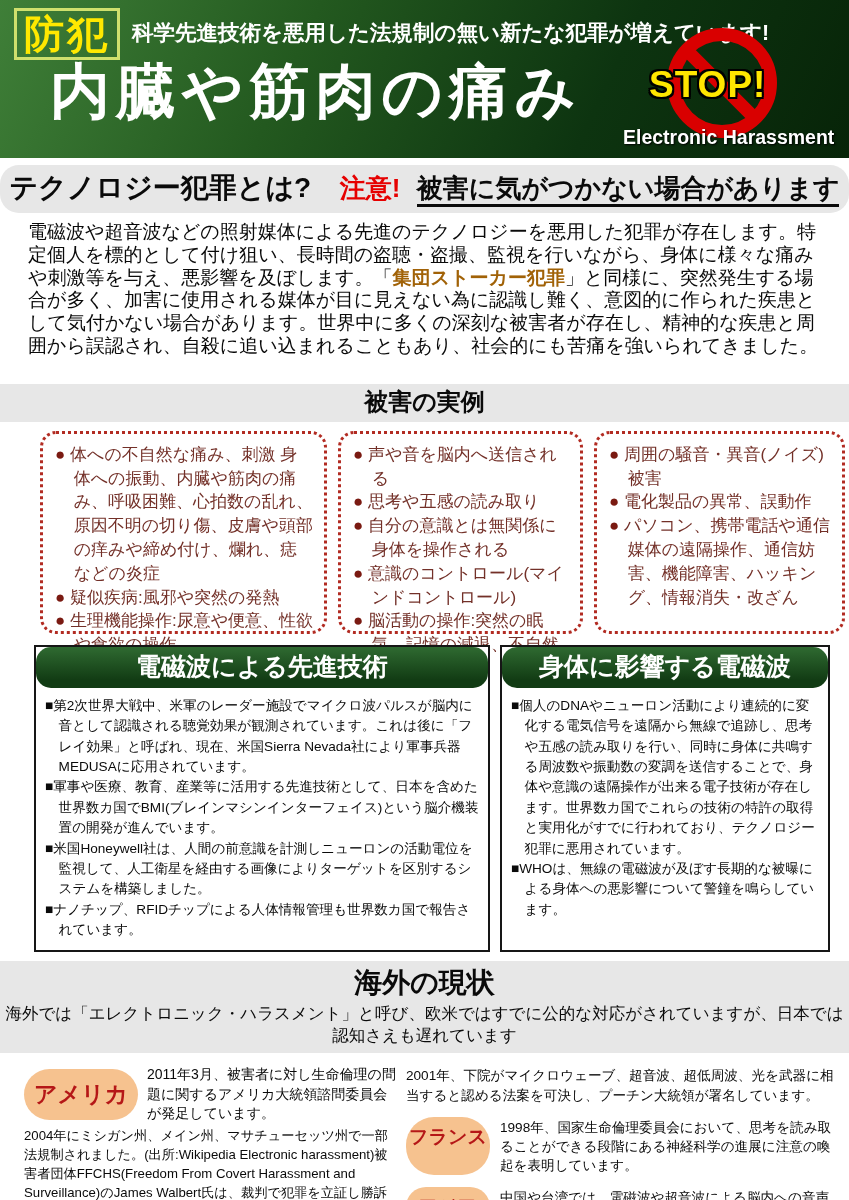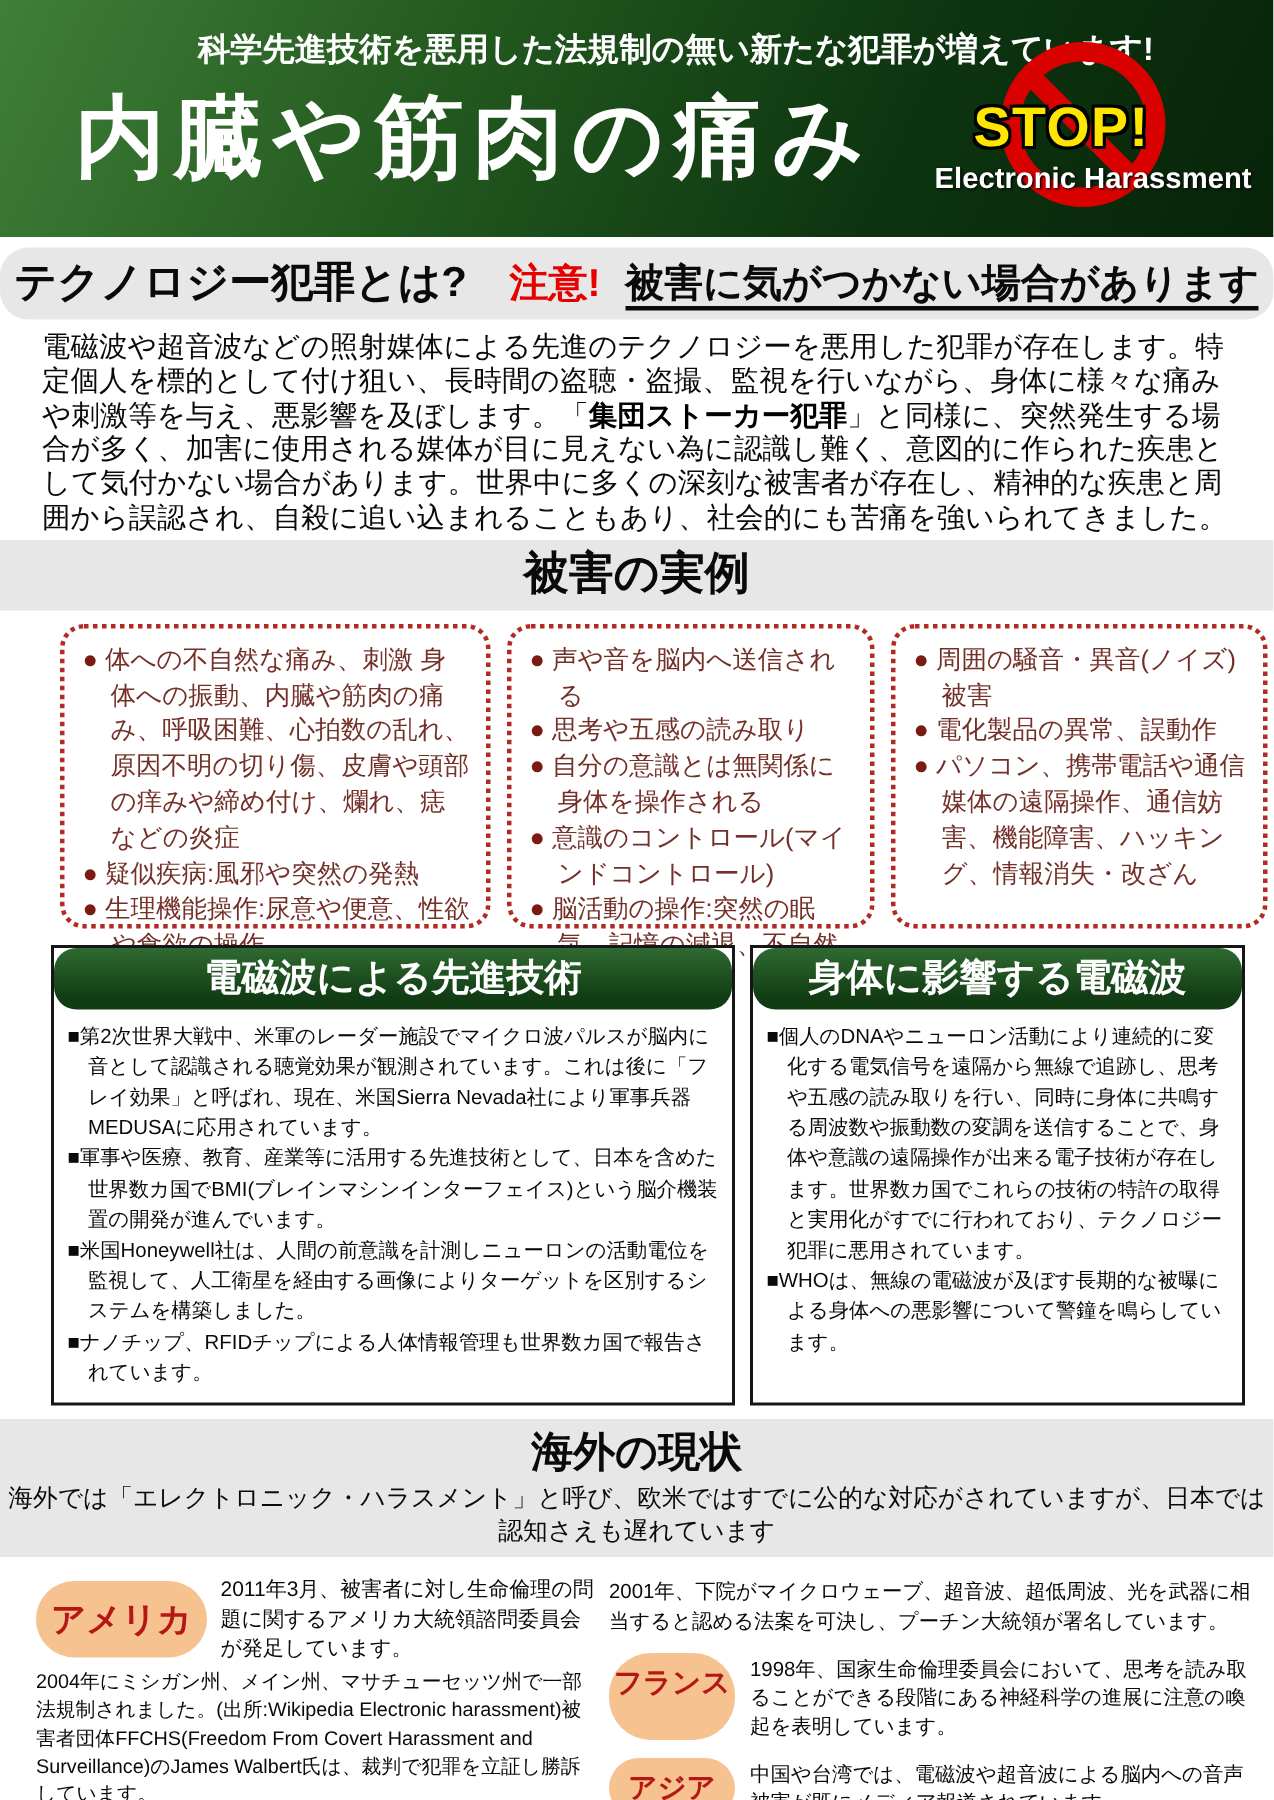--- a/index.html
+++ b/index.html
@@ -19,34 +19,34 @@
              font-size:60px;letter-spacing:6px;white-space:nowrap;}
   .stop-wrap{position:absolute;right:6px;top:28px;width:236px;height:126px;}
   .no-circle{position:absolute;left:60px;top:0;width:110px;height:110px;
              border:13px solid #d90000;border-radius:50%;box-sizing:border-box;}
   .no-circle::before{content:"";position:absolute;left:-8px;top:37px;width:98px;height:13px;
              background:#d90000;transform:rotate(45deg);}
   .stop-text{position:absolute;left:42px;top:36px;color:#ffe600;font-weight:bold;
              font-size:37px;letter-spacing:1px;
              text-shadow:2px 2px 0 #000,-2px -2px 0 #000,2px -2px 0 #000,-2px 2px 0 #000,
                          2px 0 0 #000,-2px 0 0 #000,0 2px 0 #000,0 -2px 0 #000;}
-  .stop-sub{position:absolute;left:16px;top:80px;color:#fff;font-weight:bold;font-size:19.5px;
+  .stop-sub{position:absolute;left:16px;top:98px;color:#fff;font-weight:bold;font-size:19.5px;
             white-space:nowrap;text-shadow:1px 1px 2px #000;}
 
   
   .band{background:#e7e7e7;text-align:center;}
   .band1{margin-top:7px;padding:4px 0 6px;white-space:nowrap;border-radius:19px;}
   .band1 .h{font-size:28px;font-weight:bold;}
   .band1 .warn{font-size:26px;font-weight:bold;color:#e60000;margin:0 12px 0 24px;}
   .band1 .note{font-size:26px;font-weight:bold;border-bottom:3px solid #0a0a0a;padding-bottom:1px;}
 
   .intro{padding:8px 26px 2px 28px;font-size:19px;line-height:1.2;}
-  .intro .red{color:#000000;font-weight:bold;}
+  .intro .red{color:#a16207;font-weight:bold;}
 
-  .band2{margin-top:0;padding:2px 0 4px;font-size:30px;font-weight:bold;}
+  .band2{margin-top:24px;padding:2px 0 4px;font-size:24px;font-weight:bold;}
 
   
   .examples{display:flex;gap:11px;padding:9px 17px 0 40px;}
   .exbox{border:3px dotted #b22b22;border-radius:16px;box-sizing:border-box;
          padding:9px 10px 9px 12px;color:#733028;font-size:17px;line-height:1.4;height:203px;}
   .exbox.b1{width:287px;flex:none;}
   .exbox.b2{width:245px;flex:none;}
   .exbox.b3{width:251px;flex:none;}
   .exitem{padding-left:1.1em;text-indent:-1.1em;}
   .exitem::before{content:"● ";color:#7a1a12;}
@@ -78,20 +78,21 @@
   .oentry{display:flex;gap:10px;margin-bottom:12px;}
   .pill.small{width:84px;flex:none;font-size:19px;padding:7px 0;}
   .oentry .txt{font-size:13.6px;line-height:1.4;padding-top:1px;}
 </style>
 </head>
 <body>
 
 <div class="page">
 
   <div class="hero">
+    <div class="bouhan">防犯</div>
     <div class="headline">科学先進技術を悪用した法規制の無い新たな犯罪が増えています!</div>
     <h1 class="big-title">内臓や筋肉の痛み</h1>
     <div class="stop-wrap">
       <div class="no-circle"></div>
       <div class="stop-text">STOP!</div>
       <div class="stop-sub">Electronic Harassment</div>
     </div>
   </div>
 
   <div class="band band1">

